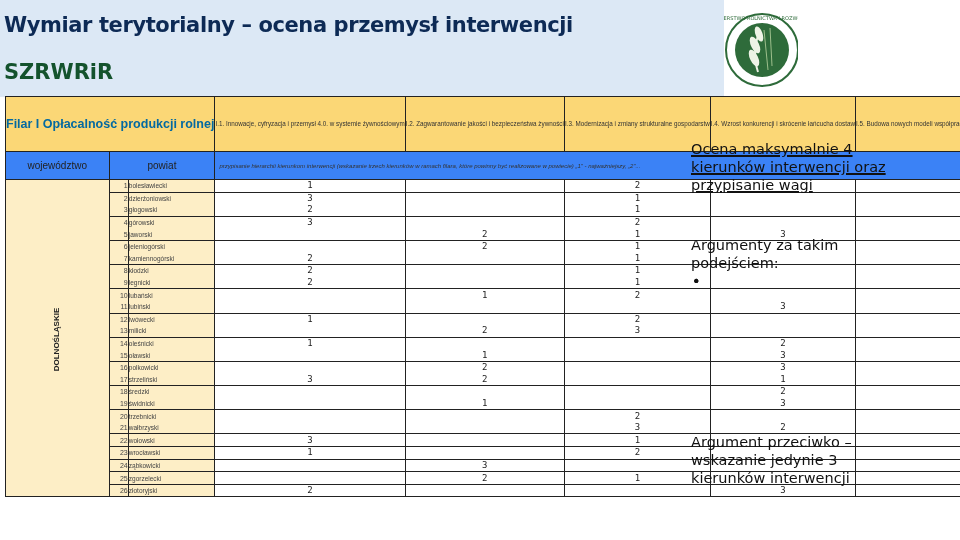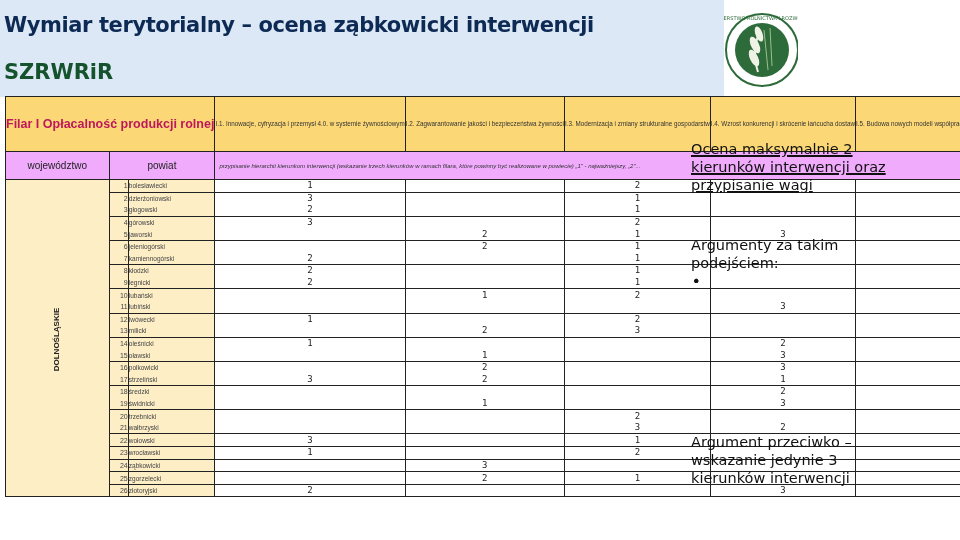--- a/index.html
+++ b/index.html
@@ -4,22 +4,22 @@
 <style>
   html,body{margin:0;padding:0;}
   body{width:960px;height:540px;position:relative;background:#ffffff;overflow:hidden;font-family:"DejaVu Sans",sans-serif;}
   .title-band{position:absolute;left:0;top:0;width:724px;height:97px;background:#dce8f5;}
   .title{position:absolute;left:4px;top:13px;font-family:"DejaVu Sans",sans-serif;font-weight:bold;font-size:21px;color:#0d2a55;letter-spacing:-0.4px;margin:0;}
   .subtitle{position:absolute;left:4px;top:60px;font-family:"DejaVu Sans",sans-serif;font-weight:bold;font-size:21px;color:#14532d;margin:0;}
   .logo{position:absolute;left:724px;top:0px;width:74px;height:100px;}
   table.grid{position:absolute;left:5px;top:96px;border-collapse:collapse;table-layout:fixed;font-family:"Liberation Sans",sans-serif;}
   table.grid td{border:1px solid #222;padding:0;overflow:hidden;white-space:nowrap;}
   .hdr td{background:#fbd776;text-align:center;vertical-align:middle;white-space:normal;font-size:6.3px;line-height:12px;color:#333;}
-  .hdr td.pillar{font-size:12.5px;font-weight:bold;line-height:18px;color:#be185d;}
-  .sub td{background:#f0abfc;height:27px;font-size:8px;color:#222;}
+  .hdr td.pillar{font-size:12.5px;font-weight:bold;line-height:18px;color:#0369a1;}
+  .sub td{background:#3b82f6;height:27px;font-size:8px;color:#222;}
   .sub td.note{font-size:6px;font-style:italic;color:#333;padding-left:4px;text-align:left;}
   .sub td.c{text-align:center;font-size:10px;}
   td.woj{background:#fdeec6;text-align:center;vertical-align:middle;}
   .vlabel{display:inline-block;transform:rotate(-90deg);font-size:8px;font-weight:bold;color:#222;white-space:nowrap;}
   td.nr{background:#fdeec6;font-size:7px;text-align:right;padding-right:2px;color:#444;border-right:1px solid #222;}
   td.pow{background:#fdeec6;font-size:6.5px;color:#444;padding-left:2px;}
   td.v{font-family:"DejaVu Sans Mono",monospace;font-size:9px;color:#222;text-align:center;background:#fff;}
   tr.body td{height:11.6px;line-height:11px;}
   tr.body.top td{border-top:1px solid #222;}
   tr.body td.nt{border-top:none;}
@@ -27,21 +27,21 @@
   .side{position:absolute;left:691px;font-family:"DejaVu Sans",sans-serif;font-size:14.5px;line-height:18px;color:#111;}
   .side u{text-decoration:underline;text-decoration-thickness:2px;}
   .side ul{margin:0;padding:0;list-style:none;}
   .side li{position:relative;padding-left:22px;}
   .side li .bul{position:absolute;left:1px;top:0;}
 </style>
 </head>
 <body>
 
 <div class="title-band"></div>
-<h1 class="title">Wymiar terytorialny – ocena ząbkowicki interwencji</h1>
+<h1 class="title">Wymiar terytorialny – ocena przemysł interwencji</h1>
 <h2 class="subtitle">SZRWRiR</h2>
 
 <svg class="logo" viewBox="0 0 74 100" xmlns="http://www.w3.org/2000/svg">
   <rect x="0" y="0" width="74" height="100" fill="#ffffff"></rect>
   <circle cx="38" cy="50" r="36" fill="#ffffff" stroke="#2e6b3a" stroke-width="2"></circle>
   <circle cx="38" cy="50" r="27" fill="#2e6b3a"></circle>
   <path d="M34 72 C30 60 30 45 36 30" stroke="#eef3e6" stroke-width="2" fill="none"></path>
   <ellipse cx="30" cy="58" rx="4" ry="9" fill="#eef3e6" transform="rotate(-25 30 58)"></ellipse>
   <ellipse cx="31" cy="45" rx="4" ry="9" fill="#eef3e6" transform="rotate(-25 31 45)"></ellipse>
   <ellipse cx="35" cy="34" rx="3.5" ry="8" fill="#eef3e6" transform="rotate(-20 35 34)"></ellipse>
@@ -309,21 +309,21 @@
         <td class="v">2</td>
         <td class="v"></td>
         <td class="v"></td>
         <td class="v">3</td>
         <td class="v"></td>
       </tr>
     </tbody>
 </table>
 
 <div class="side" style="top:140px;width:200px;">
-  <u>Ocena maksymalnie 2 kierunków interwencji oraz przypisanie wagi</u>
+  <u>Ocena maksymalnie 4 kierunków interwencji oraz przypisanie wagi</u>
 </div>
 <div class="side" style="top:236px;width:210px;">
   <div>Argumenty za takim podejściem:</div>
   <ul>
     <li><span class="bul">•</span></li>
     <li><span class="bul">•</span></li>
   </ul>
 </div>
 <div class="side" style="top:433px;width:210px;">Argument przeciwko – wskazanie jedynie 3 kierunków interwencji</div>
 

